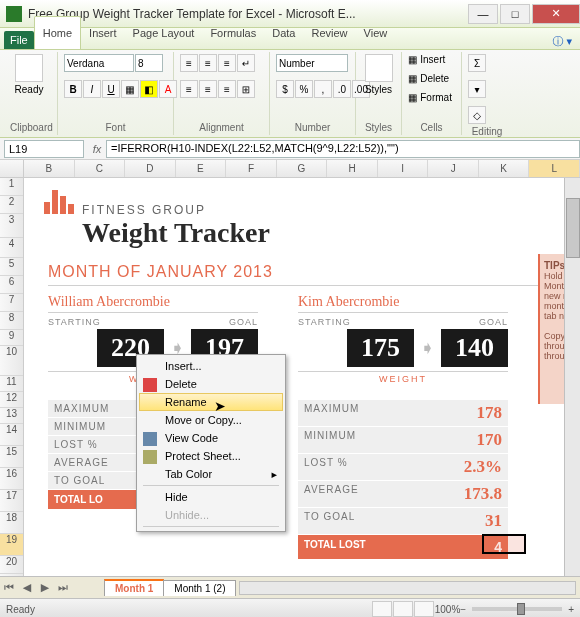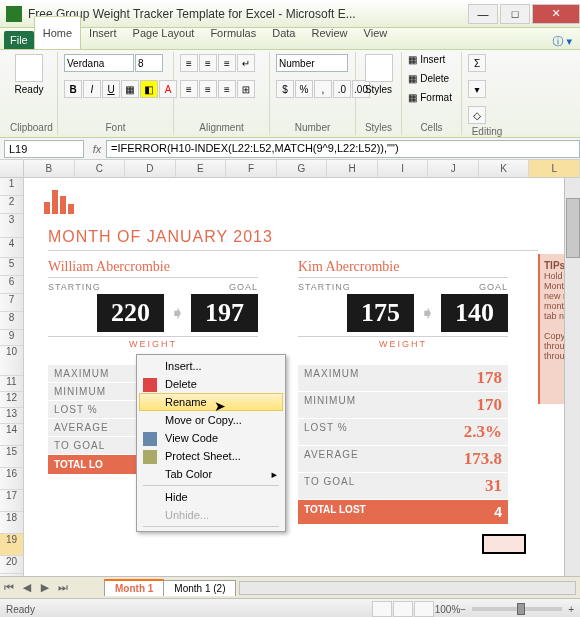--- a/index.html
+++ b/index.html
@@ -272,20 +272,24 @@
 
   <div class="sheet">
     <div class="content">
       <div class="logo-title">
         <div class="bars">
           <div class="bar" style="height:12px"></div>
             <div class="bar" style="height:24px"></div>
             <div class="bar" style="height:18px"></div>
             <div class="bar" style="height:10px"></div>
         </div>
+        <div>
+          <div class="fg">FITNESS GROUP</div>
+          <div class="wt">Weight Tracker</div>
+        </div>
       </div>
       <div class="month">MONTH OF JANUARY 2013</div>
 
       <div class="people">
         <div class="person">
           <div class="pname">William Abercrombie</div>
           <div class="sg">
               <span>STARTING</span>
               <span>GOAL</span>
             </div>

